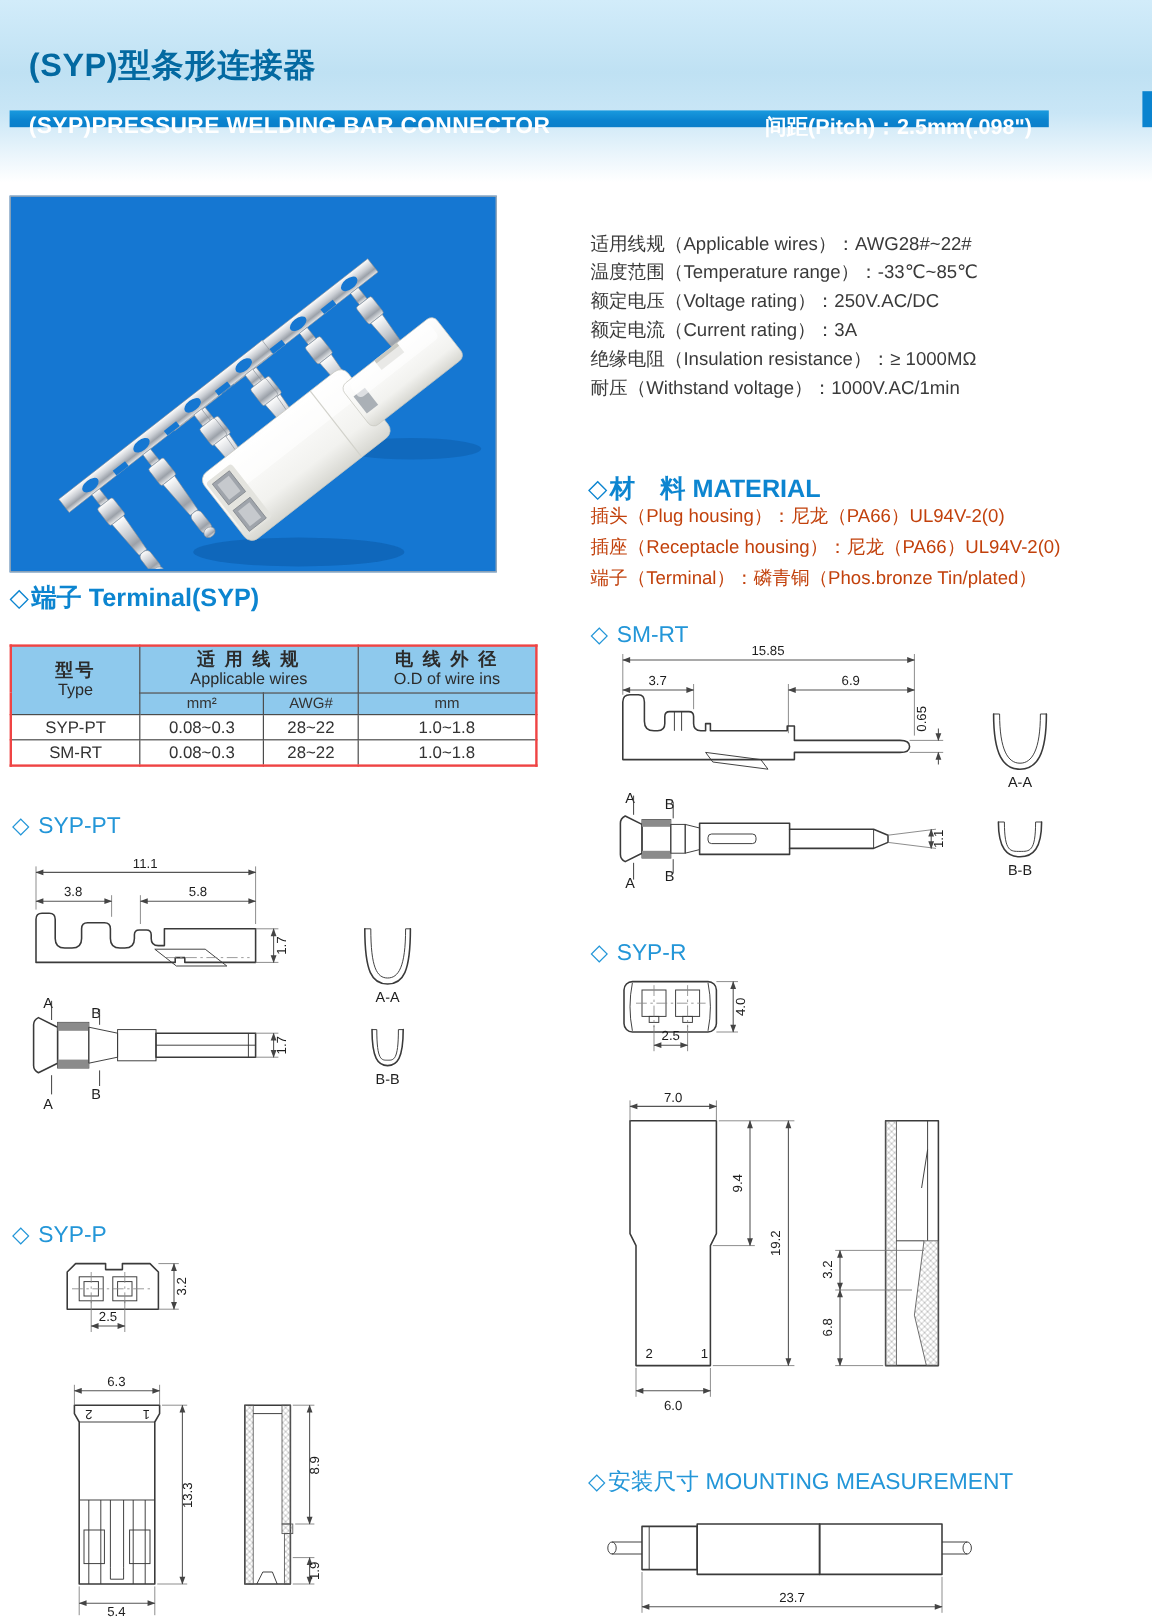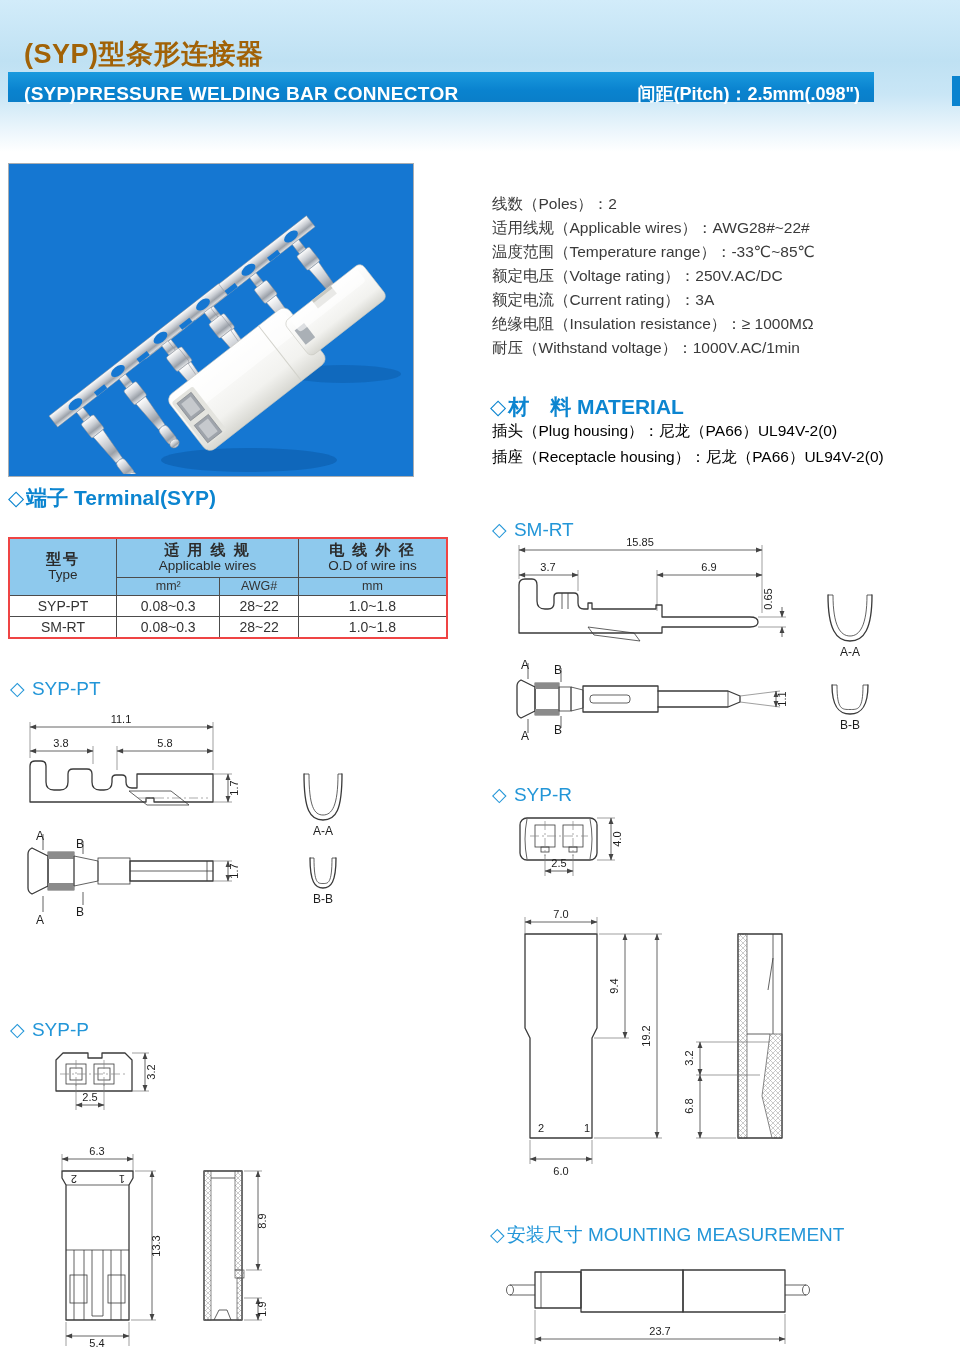--- a/index.html
+++ b/index.html
@@ -1,34 +1,34 @@
 <!DOCTYPE html>
 <html><head>
 <meta charset="utf-8">
 <style>
   html,body{margin:0;padding:0;background:#fff;}
   .page{position:relative;width:960px;height:1348px;overflow:hidden;background:#fff;
         font-family:"Liberation Sans","DejaVu Sans",sans-serif;color:#333;}
   .abs{position:absolute;}
   .hero{top:0;left:0;width:960px;height:152px;
         background:linear-gradient(180deg,#d2ecfa 0%,#bfe1f3 40%,#c9e6f6 62%,#ecf6fc 86%,#ffffff 100%);}
-  .page-title{top:36px;left:24px;font-size:27px;font-weight:bold;color:#a16207;letter-spacing:0.5px;}
-  .hbar{top:72px;left:8px;width:866px;height:30px;
+  .page-title{top:36px;left:24px;font-size:27px;font-weight:bold;color:#0369a1;letter-spacing:0.5px;}
+  .hbar{top:92px;left:8px;width:866px;height:14px;
         background:linear-gradient(180deg,#1a9ade 0%,#0a83cf 60%,#0a7ec9 100%);
         color:#fff;display:flex;align-items:center;justify-content:space-between;
         padding:13px 14px 0 16px;box-sizing:border-box;}
   .hbar .lft{font-size:19px;font-weight:600;letter-spacing:0.3px;}
   .hbar .rgt{font-size:18px;font-weight:600;}
   .hbar-edge{top:76px;left:952px;width:8px;height:30px;background:#0a83cf;}
   .photo-frame{top:163px;left:8px;width:404px;height:312px;border:1px solid #a8adb2;background:#1577d2;}
   .sec-h{font-size:21px;font-weight:bold;color:#0c85d0;white-space:nowrap;}
   .sub-h{font-size:19px;font-weight:400;color:#2396d8;white-space:nowrap;margin-top:12px;}
   .sec-h .dia,.sub-h .dia{font-weight:400;margin-right:2px;}
   .speclist div{font-size:15.5px;line-height:24px;color:#3a3a3a;white-space:nowrap;}
-  .matlist div{font-size:15.5px;line-height:26px;color:#000000;white-space:nowrap;}
+  .matlist div{font-size:15.5px;line-height:26px;color:#c2410c;white-space:nowrap;}
   table.tt{border-collapse:collapse;width:440px;table-layout:fixed;}
   table.tt th,table.tt td{border:1px solid #4c4c4c;text-align:center;padding:0;}
   table.tt{border:2px solid #ef4444;}
   .tt thead th{background:#8ec9ed;font-weight:normal;}
   .tt .zh{font-size:15px;font-weight:bold;color:#2b2b2b;line-height:17px;letter-spacing:2px;}
   .tt .en{font-size:13.5px;color:#2b2b2b;line-height:16px;}
   .tt .sub{font-size:12.5px;height:17px;line-height:15px;}
   .tt td{font-size:14px;height:20px;color:#333;background:#fff;}
   
   .oln{fill:none;stroke:#3a3a3a;stroke-width:1.3;stroke-linejoin:round;stroke-linecap:round;}
@@ -127,36 +127,36 @@
       <g transform="translate(288,176) rotate(-38)">
         <rect x="0" y="-22" width="98" height="44" rx="6" fill="url(#ph-white)" stroke="#c8c8c1" stroke-width="0.6"></rect>
         <rect x="36" y="-22" width="24" height="10" fill="#c9c9c2"></rect>
         <rect x="4" y="-9" width="12" height="18" fill="#aab0b6"></rect>
         <rect x="7" y="-19" width="84" height="15" rx="4" fill="#ffffff" opacity="0.6"></rect>
       </g>
     </svg>
   </div>
 
   <div class="abs speclist" style="top:192px;left:492px;">
-    <div>线数（Poles）：2</div>
     <div>适用线规（Applicable wires）：AWG28#~22#</div>
     <div>温度范围（Temperature range）：-33℃~85℃</div>
     <div>额定电压（Voltage rating）：250V.AC/DC</div>
     <div>额定电流（Current rating）：3A</div>
     <div>绝缘电阻（Insulation resistance）：≥ 1000MΩ</div>
     <div>耐压（Withstand voltage）：1000V.AC/1min</div>
   </div>
 
   <div class="abs sec-h" style="top:393px;left:490px;">
     <span class="dia">◇</span><span>材　料</span>
     <span>MATERIAL</span>
   </div>
   <div class="abs matlist" style="top:418px;left:492px;">
     <div>插头（Plug housing）：尼龙（PA66）UL94V-2(0)</div>
     <div>插座（Receptacle housing）：尼龙（PA66）UL94V-2(0)</div>
+    <div>端子（Terminal）：磷青铜（Phos.bronze Tin/plated）</div>
   </div>
 
   <div class="abs sec-h" style="top:484px;left:8px;">
     <span class="dia">◇</span><span>端子</span>
     <span>Terminal(SYP)</span>
   </div>
   <table class="abs tt" style="top:537px;left:8px;">
     <colgroup>
         <col style="width:107px">
         <col style="width:103px">

